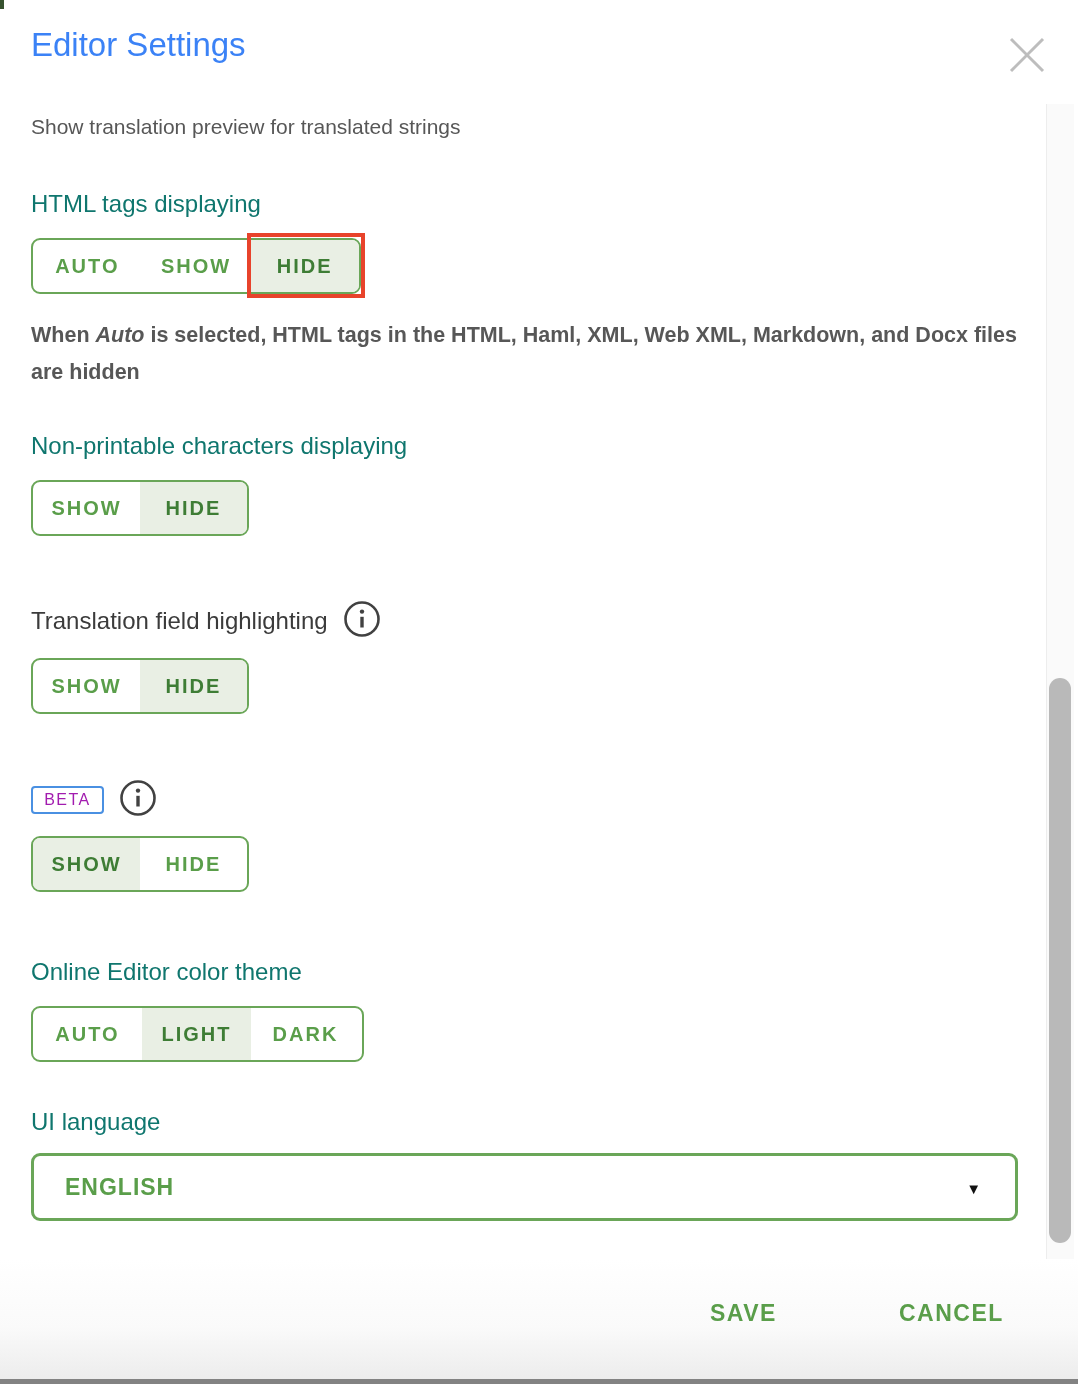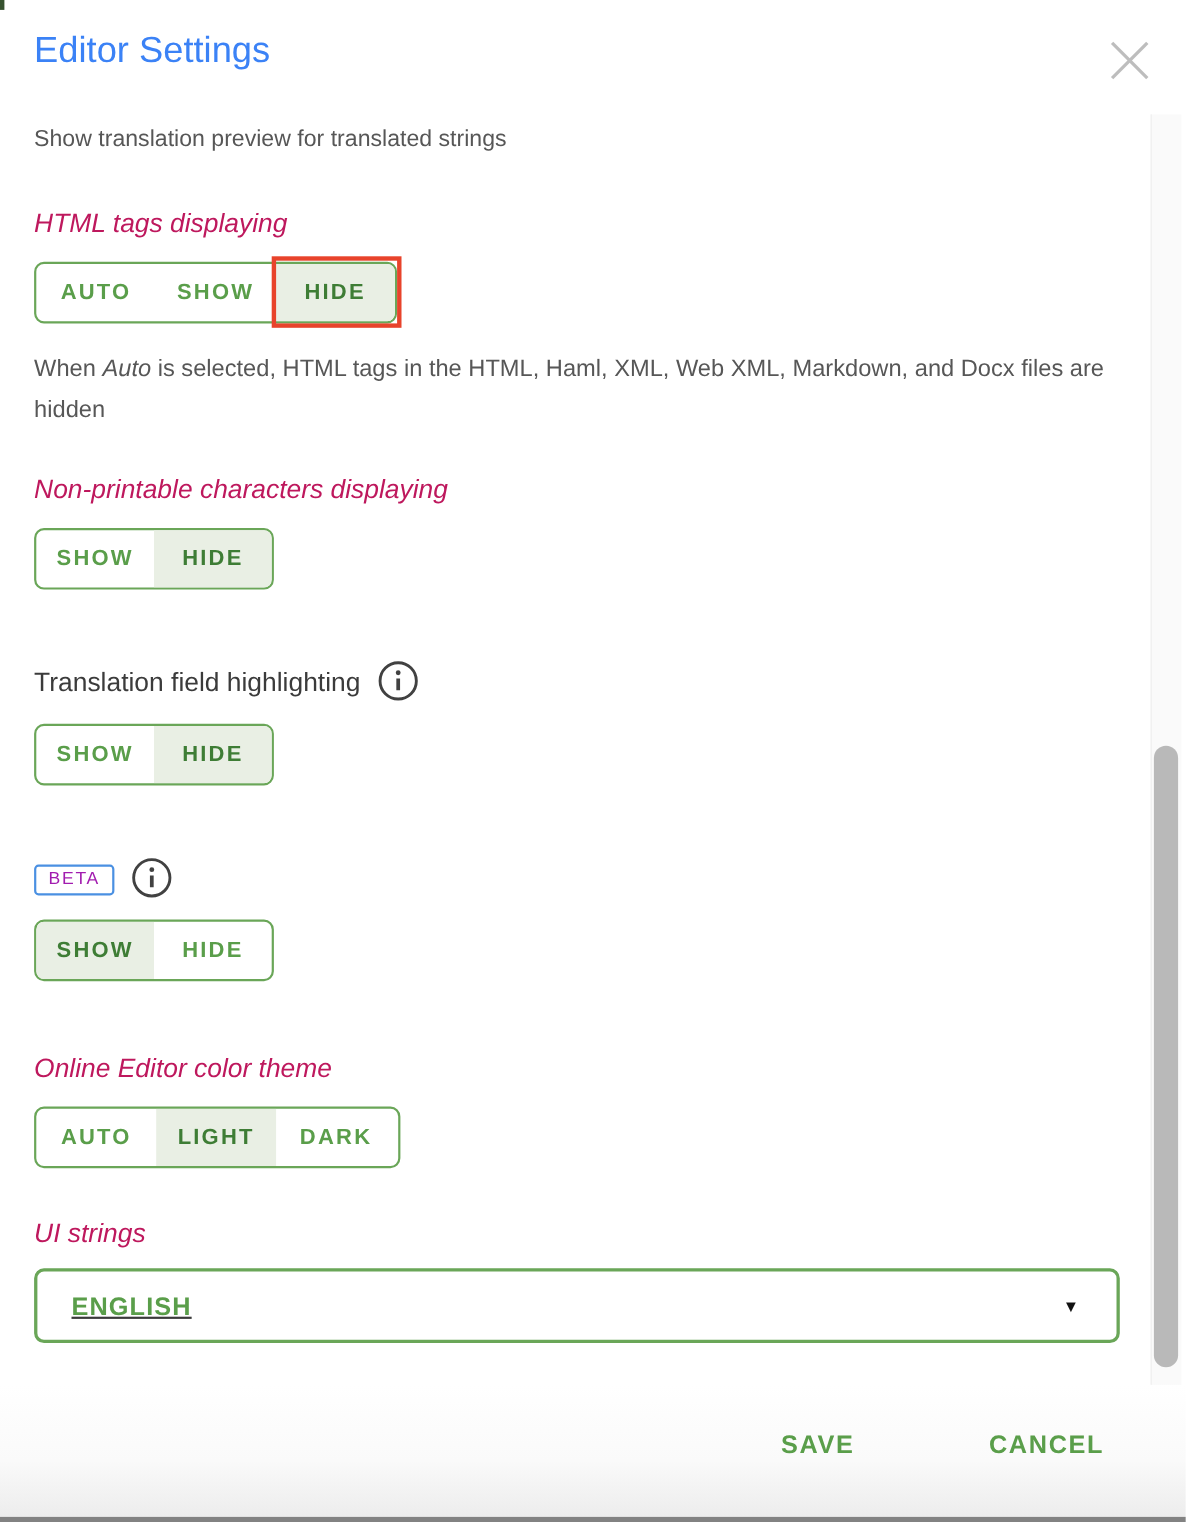--- a/index.html
+++ b/index.html
@@ -22,21 +22,21 @@
     cursor:pointer;
   }
 
   .note {
     position:absolute; left:31px; top:115px;
     font-size:21px; color:#575757;
   }
 
   .section-label {
     position:absolute; left:31px;
-    font-size:24px; color:#be185d;font-style:italic;
+    font-size:24px; color:#0f766e;
   }
   .label-row {
     position:absolute; left:31px; height:40px;
     display:flex; align-items:center; gap:15px;
   }
   .label-row .section-label-inline { font-size:24px; color:#3b3b3b; }
 
   .toggle {
     position:absolute; left:31px; height:56px;
     display:flex; background:#fff;
@@ -52,34 +52,34 @@
   .w110 { width:109px; }
   .w109 { width:107px; }
 
   .highlight-box {
     position:absolute; border:4px solid #e8432b;
     pointer-events:none; z-index:5;
   }
 
   .description {
     position:absolute; left:31px; top:317px; width:1000px;
-    font-size:21.5px; line-height:37px; color:#575757;
+    font-size:21.5px; line-height:37px; color:#575757;font-weight:bold;
   }
 
   .beta-badge {
     display:inline-flex; align-items:center; justify-content:center;
     width:73px; height:28px;
     border:2px solid #4a90e2; border-radius:4px;
     color:#a21caf; font-size:16px; letter-spacing:1.5px;
   }
 
   .select-box {
     position:absolute; left:31px; top:1153px; width:987px; height:68px;
     border:3px solid #6aa658; border-radius:9px; background:#fff;
-    display:flex; align-items:center; cursor:pointer;text-decoration:underline;
+    display:flex; align-items:center; cursor:pointer;
   }
   .select-value {
     margin-left:31px; font-size:23px; font-weight:bold;
     letter-spacing:1px; color:#5a9e4a;
   }
   .select-arrow {
     position:absolute; right:34px; top:24px;
     font-size:15px; color:#111;
   }
 
@@ -169,21 +169,21 @@
   <div class="segment w109">HIDE</div>
 </div>
 
 <div class="section-label" style="top:958px;">Online Editor color theme</div>
 <div class="toggle" style="top:1006px; width:333px;">
   <div class="segment w110">AUTO</div>
   <div class="segment w110 selected">LIGHT</div>
   <div class="segment w110">DARK</div>
 </div>
 
-<div class="section-label" style="top:1108px;">UI strings</div>
+<div class="section-label" style="top:1108px;">UI language</div>
 <div class="select-box">
   <span class="select-value">ENGLISH</span>
   <span class="select-arrow">▼</span>
 </div>
 
 <div class="scroll-track"></div>
 <div class="scroll-thumb"></div>
 
 <div class="footer-bg"></div>
 <button class="footer-btn save-btn">SAVE</button>

